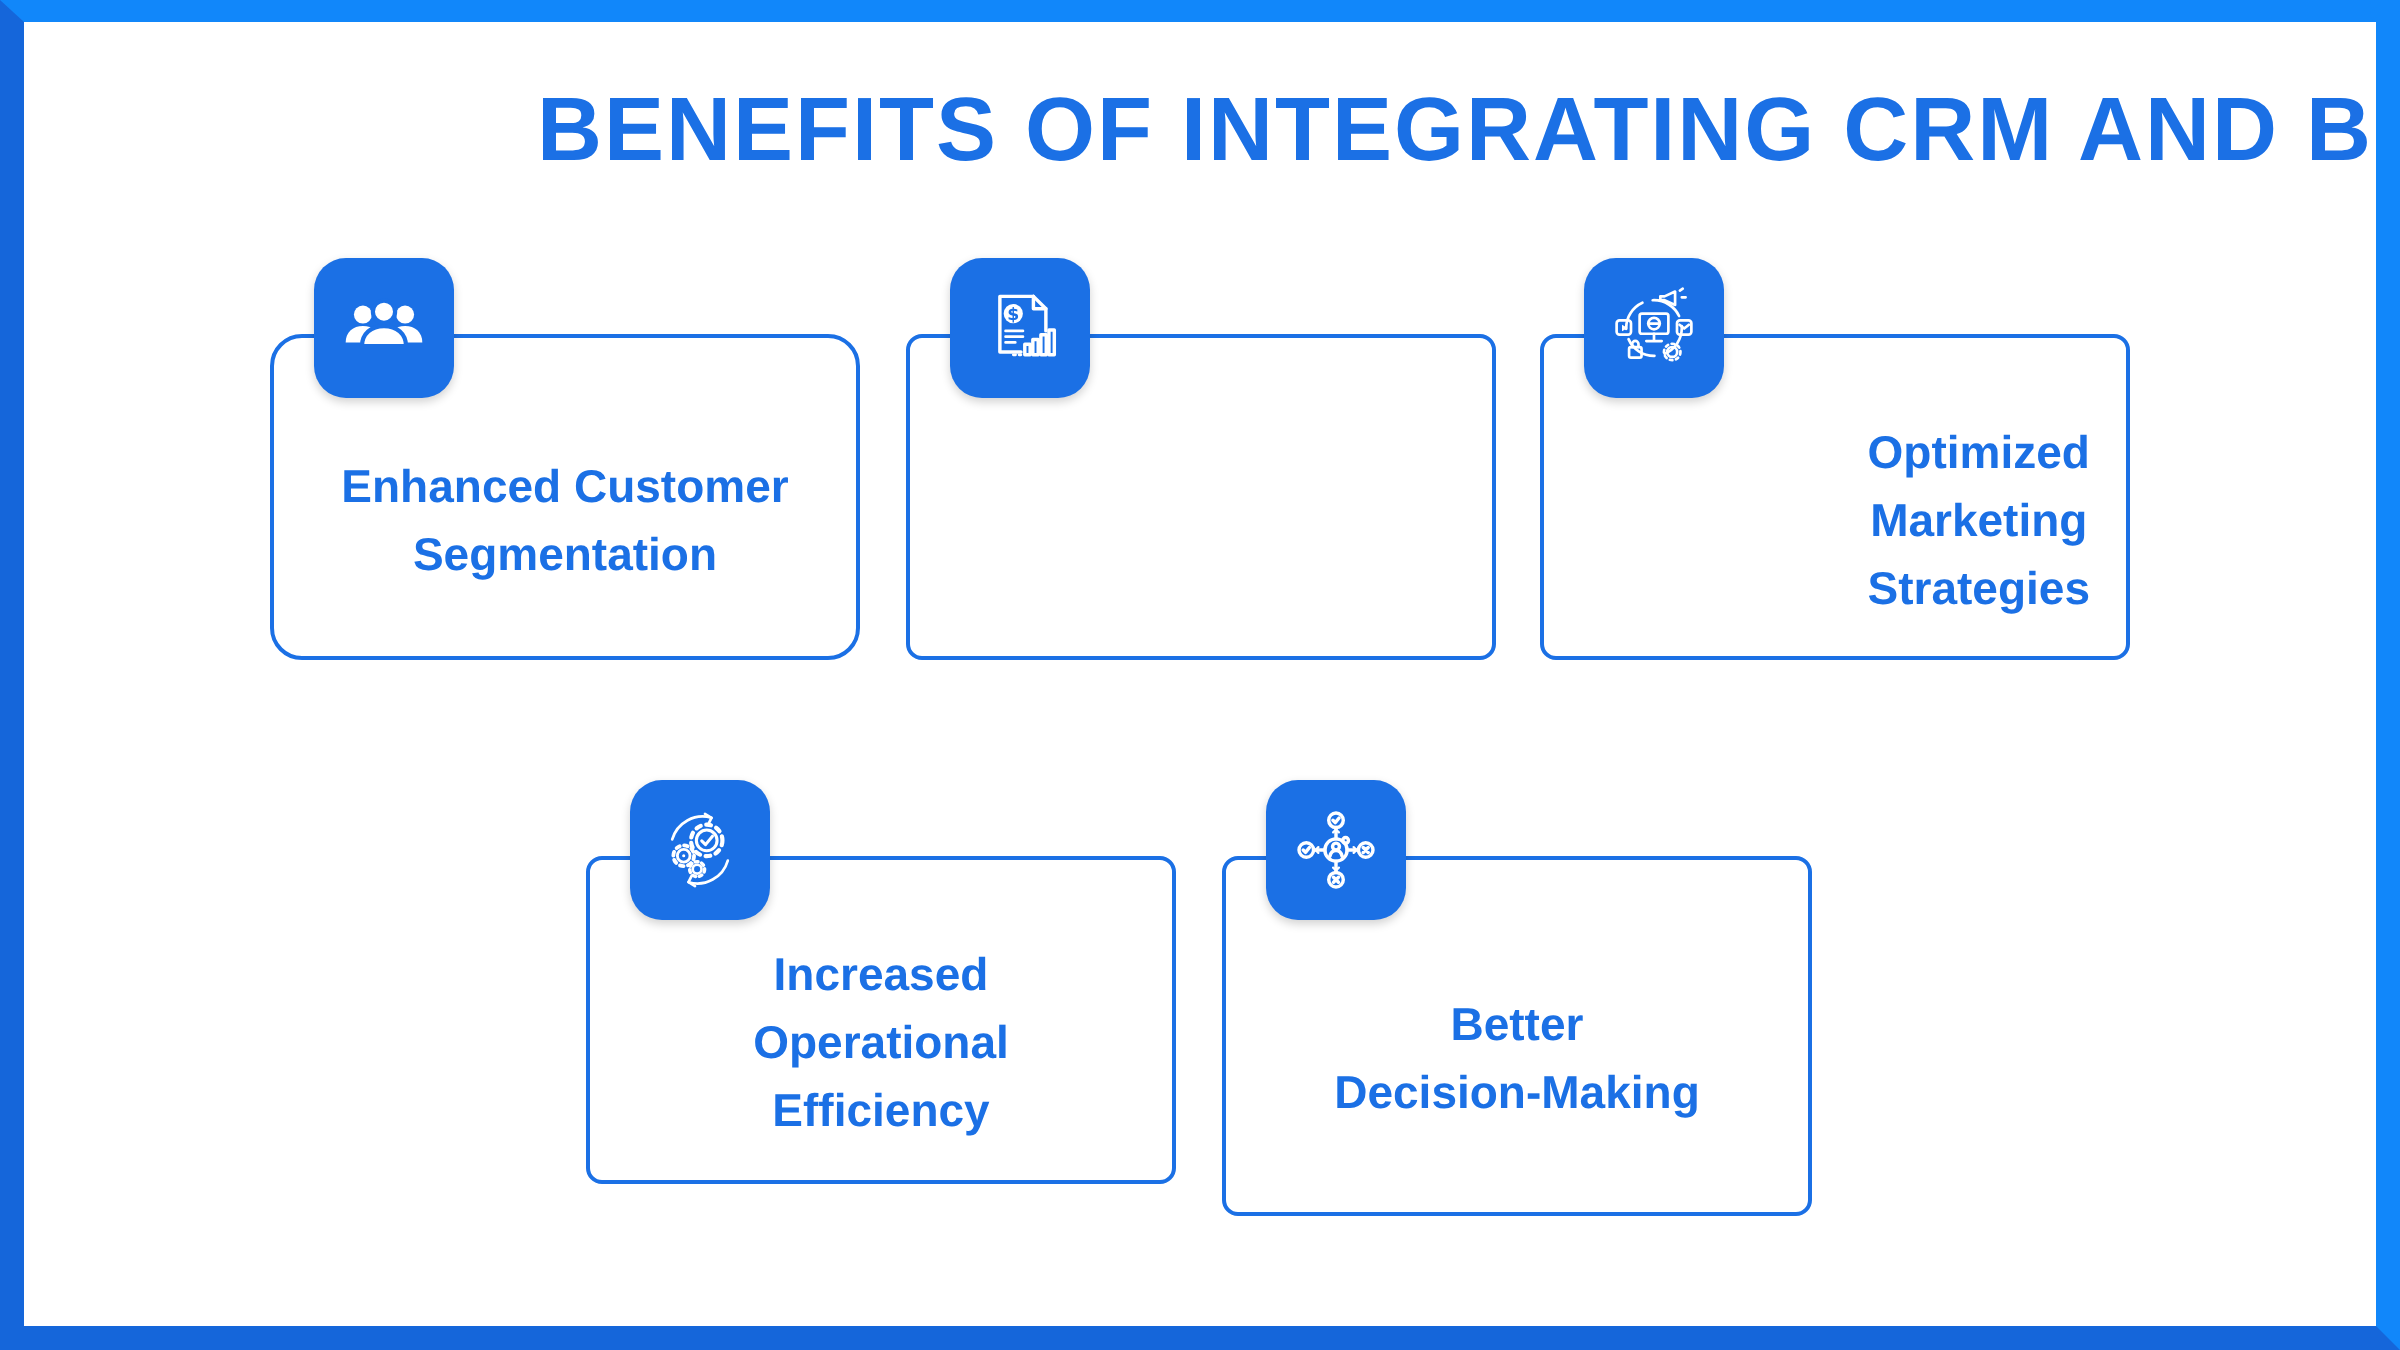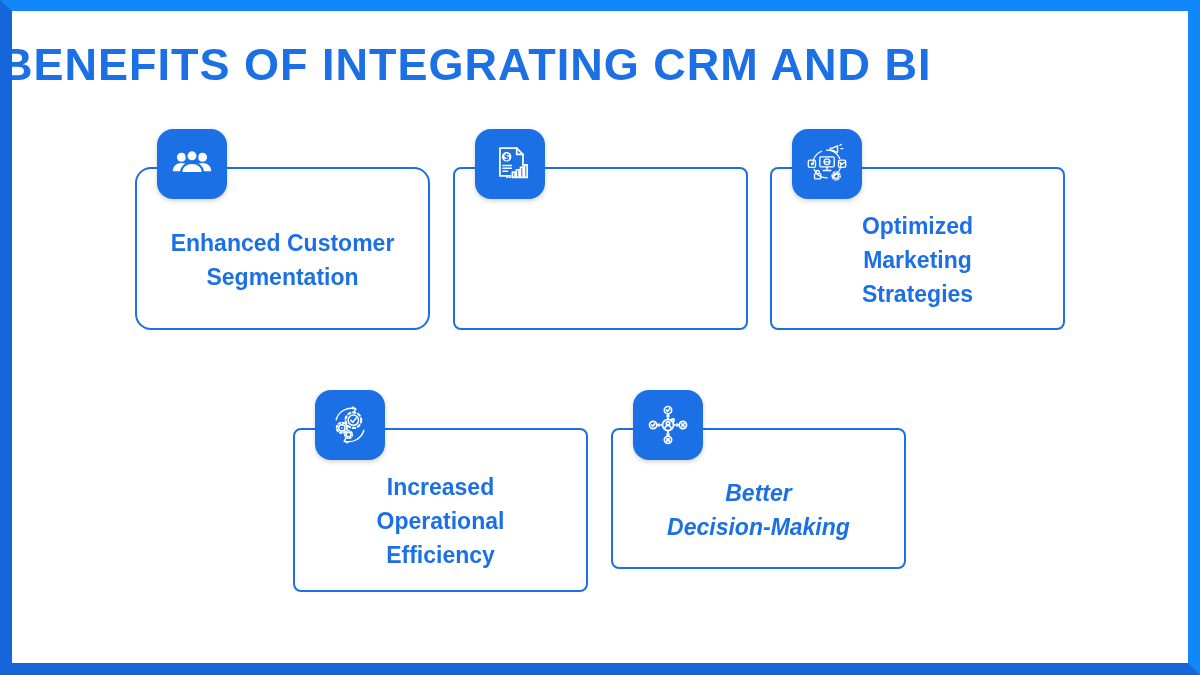--- a/index.html
+++ b/index.html
@@ -14,34 +14,34 @@
     position: relative; width: 1200px; height: 675px;
     background: var(--background); overflow: hidden; margin: 0 auto;
   }
   .frame {
     position: absolute; inset: 0; z-index: 6; pointer-events: none;
     border-style: solid; border-width: 11px 12px 12px 12px;
     border-color: var(--frame-light-blue) var(--frame-light-blue) var(--frame-dark-blue) var(--frame-dark-blue);
   }
   .title {
     position: absolute; top: 42px; left: 0; width: 100%; margin: 0;
-    text-align: left; color: var(--primary-blue);
+    text-align: right; color: var(--primary-blue);
     font-size: 45px; font-weight: 800; letter-spacing: 1px; line-height: 1;
   }
   .card {
     position: absolute; width: 295px; height: 163px;
     background: #fff; border: 2px solid var(--primary-blue); border-radius: 8px;
     display: flex; align-items: center; justify-content: center;
     padding: 32px 18px 10px;
   }
   .card-1 { left: 135px; top: 167px; border-radius: 16px; }
   .card-2 { left: 453px; top: 167px; }
-  .card-3 { left: 770px; top: 167px; }
+  .card-3 { left: 770px; top: 167px; justify-content: flex-end; }
   .card-4 { left: 293px; top: 428px; height: 164px; }
-  .card-5 { left: 611px; top: 428px; height: 141px; font-style: italic; }
+  .card-5 { left: 611px; top: 428px; height: 180px; }
   .icon-tile {
     position: absolute; top: -40px; left: 20px; width: 70px; height: 70px;
     background: var(--primary-blue); border-radius: 16px;
     display: flex; align-items: center; justify-content: center;
     box-shadow: 0 2px 5px rgba(0,0,0,0.18);
   }
   .icon-tile svg { width: 46px; height: 46px; display: block; }
   .card-label {
     color: var(--primary-blue); font-weight: 700; font-size: 23px;
     line-height: 34px; text-align: center; white-space: pre-line;

